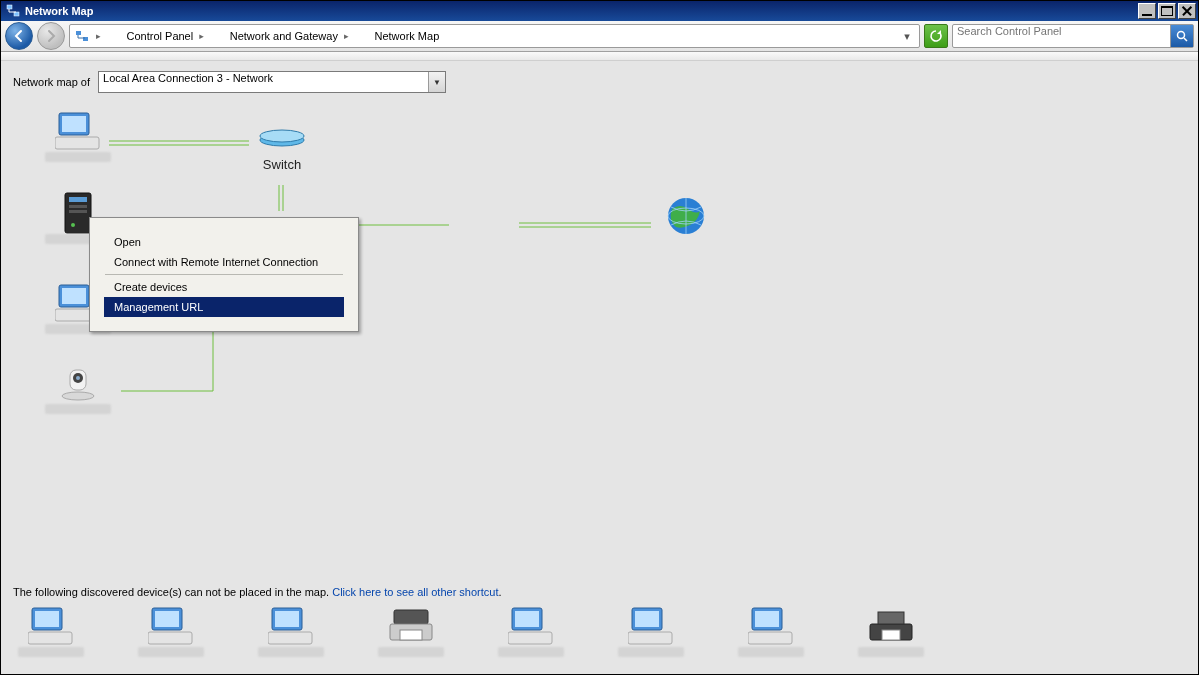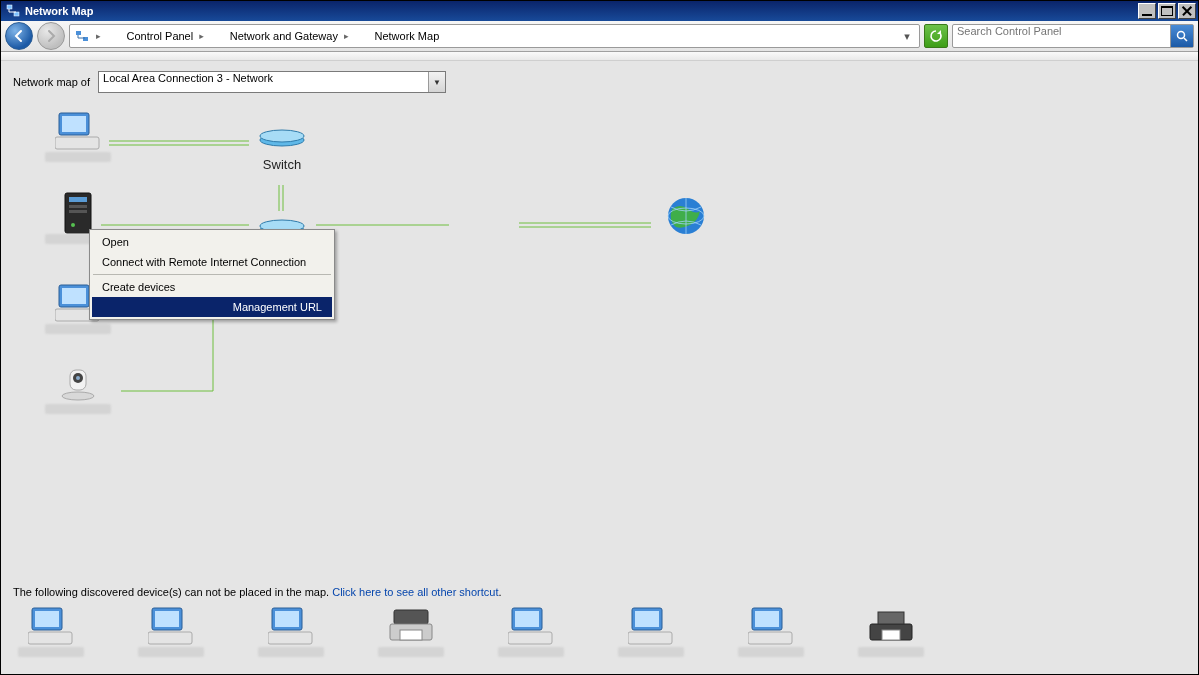--- a/index.html
+++ b/index.html
@@ -36,23 +36,23 @@
   .selwrap .dbtn{position:absolute;right:0;top:0;bottom:0;width:16px;background:linear-gradient(#f2f2f2,#d4d4d4);border-left:1px solid #9a9a9a;display:flex;align-items:center;justify-content:center;color:#333;font-size:8px;}
   
   svg.wires{position:absolute;left:0;top:0;width:100%;height:100%;pointer-events:none;}
   svg.wires line{stroke:#6fbf3f;stroke-width:1;}
   
   .node{position:absolute;width:90px;text-align:center;}
   .node .pic{width:48px;height:40px;margin:0 auto 1px;display:flex;align-items:center;justify-content:center;}
   .node .lbl{font-size:13px;color:#222;}
   .node .blurlbl{display:inline-block;width:66px;height:10px;background:#cdcdcd;border-radius:2px;filter:blur(1.3px);opacity:.7;}
   
-  .ctxmenu{position:absolute;left:88px;top:168px;width:240px;background:#f2f1ec;border:1px solid #8a8a8a;box-shadow:2px 2px 3px rgba(0,0,0,.3);padding:2px;}
+  .ctxmenu{position:absolute;left:88px;top:156px;width:240px;background:#f2f1ec;border:1px solid #8a8a8a;box-shadow:2px 2px 3px rgba(0,0,0,.3);padding:14px;}
   .ctxmenu .mi{padding:4px 10px;font-size:11px;color:#000;}
-  .ctxmenu .mi.sel{background:#0a246a;color:#fff;text-align:right;}
+  .ctxmenu .mi.sel{background:#0a246a;color:#fff;}
   .ctxmenu hr{border:0;border-top:1px solid #b8b8b2;margin:2px 1px;}
   
   .footer-text{position:absolute;left:12px;top:525px;}
   .footer-text a{color:#0646ad;text-decoration:none;}
   .bottom-row{position:absolute;left:10px;top:545px;display:flex;gap:40px;}
   .bottom-row .node{position:static;width:80px;}
 </style>
 </head>
 <body>
 

